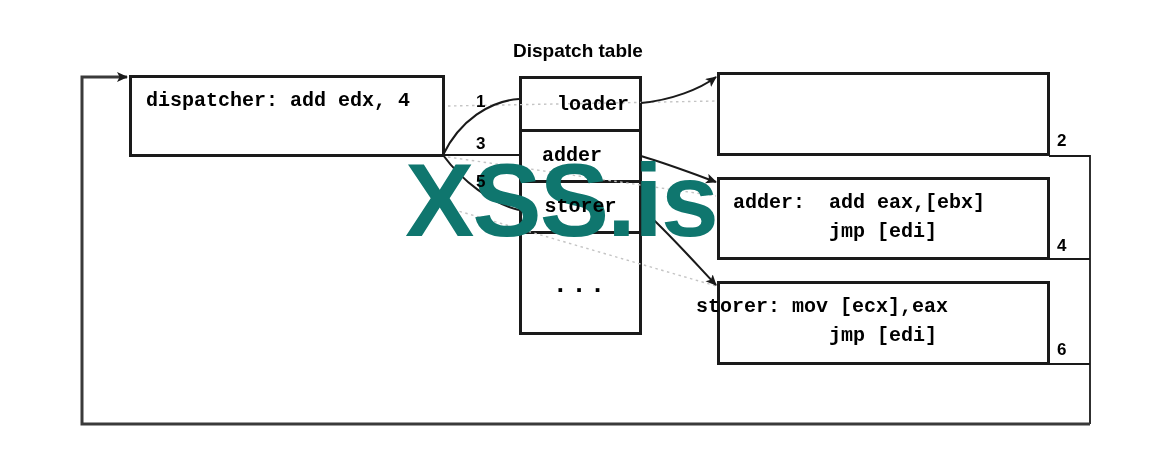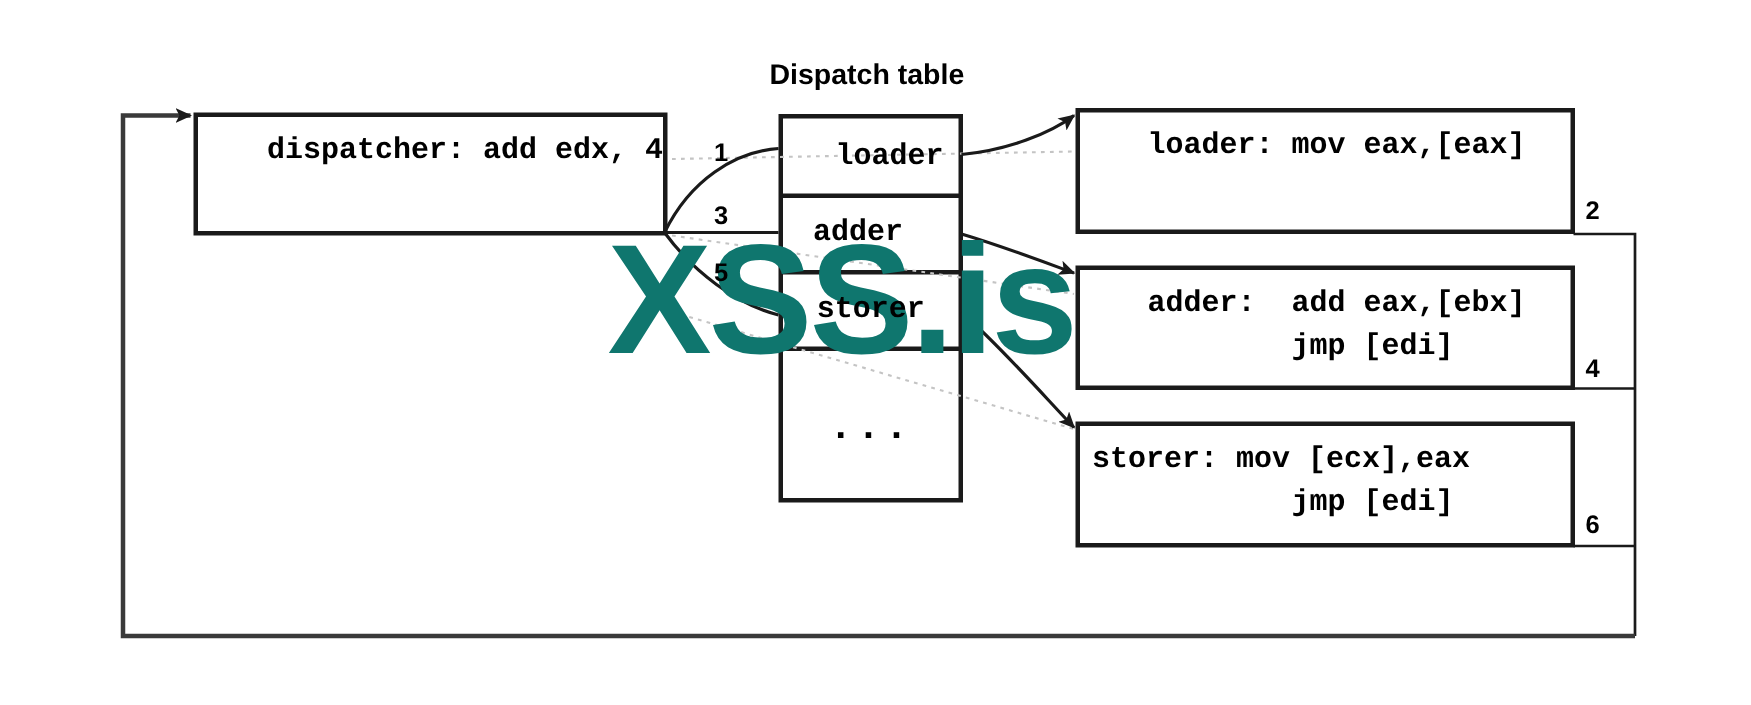--- a/index.html
+++ b/index.html
@@ -51,21 +51,20 @@
     font-size: 19px;
     color: #000000;
     white-space: nowrap;
   }
   .code-line {
     font-family: "Liberation Mono", monospace;
     font-size: 20px;
     color: #000000;
     white-space: pre;
     line-height: 29px;
-    margin-left: 32px;
   }
   .cell-label {
     font-family: "Liberation Mono", monospace;
     font-size: 20px;
     color: #000000;
     white-space: pre;
     text-align: center;
   }
   .dots {
     font-family: "Liberation Mono", monospace;
@@ -128,21 +127,20 @@
 
   <div class="layer title" style="left:513px; top:40px;">Dispatch table</div>
 
   <div class="layer code-line" style="left:146px; top:86px;">dispatcher: add edx, 4</div>
 
   <div class="layer cell-label" style="left:520px; top:93px; width:146px;">loader</div>
   <div class="layer cell-label" style="left:520px; top:144px; width:104px;">adder</div>
   <div class="layer cell-label" style="left:520px; top:195px; width:121px;">storer</div>
   <div class="layer dots" style="left:520px; top:270px; width:121px;">...</div>
 
-  <div class="layer code-line" style="left:733px; top:83px;">loader: mov eax,[eax]</div>
 
   <div class="layer code-line" style="left:733px; top:188px;">adder:  add eax,[ebx]</div>
   <div class="layer code-line" style="left:733px; top:217px;">        jmp [edi]</div>
 
   <div class="layer code-line" style="left:696px; top:292px;">storer: mov [ecx],eax</div>
   <div class="layer code-line" style="left:733px; top:321px;">        jmp [edi]</div>
 
   <div class="layer step-num" style="left:476px; top:92px;">1</div>
   <div class="layer step-num" style="left:476px; top:134px;">3</div>
   <div class="layer step-num" style="left:476px; top:172px;">5</div>

